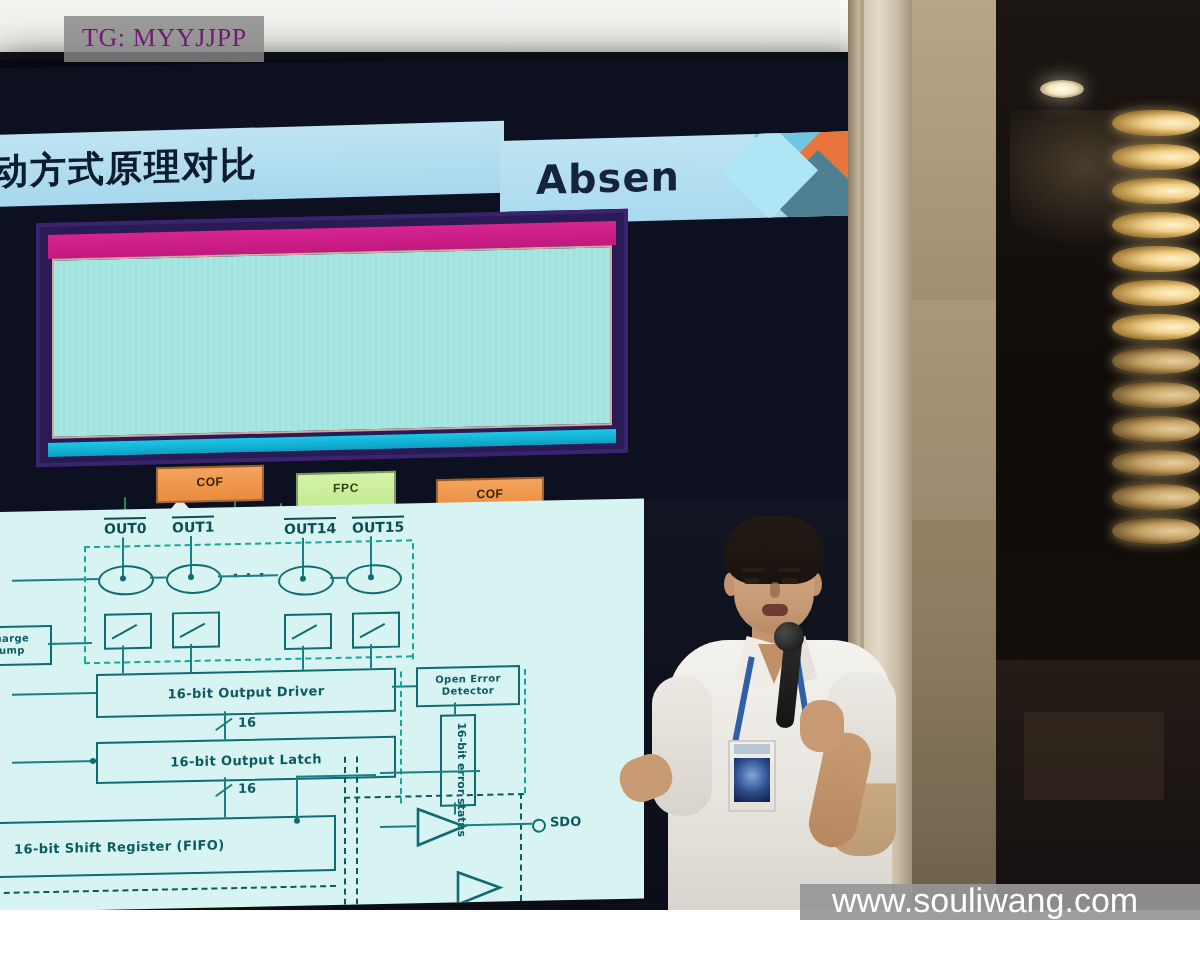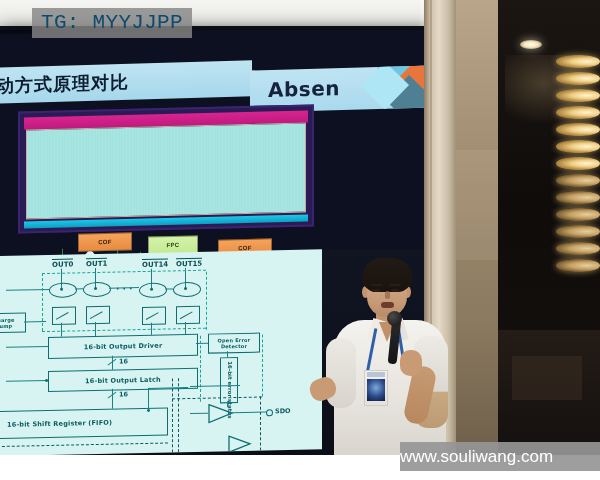--- a/index.html
+++ b/index.html
@@ -197,28 +197,28 @@
   .sp-badge{position:absolute;left:40px;top:112px;width:22px;height:34px;
           background:linear-gradient(180deg,#f2f0ec 0%,#e4e1db 100%);
           border:1px solid #cfccc6;}
   .sp-badge-img{position:absolute;left:2px;top:8px;width:18px;height:22px;
           background:radial-gradient(circle at 50% 40%,#7fa8d8 0%,#2a4a8c 55%,#101c3a 100%);}
   .sp-badge-top{position:absolute;left:2px;top:1px;width:18px;height:5px;
           background:#b9c4d4;}
 
   
   .wm-tl{position:absolute;left:32px;top:8px;padding:3px 9px 4px 9px;
-         background:rgba(134,134,134,.82);color:#0c4a6e;font-size:21px;
-         letter-spacing:.3px;font-family:Liberation Mono, monospace;}
+         background:rgba(134,134,134,.82);color:#701a75;font-size:13px;
+         letter-spacing:.3px;font-family:Liberation Serif, serif;}
   .wm-cn{position:absolute;right:8px;top:410px;color:#ffffff;font-size:15px;
          font-weight:700;letter-spacing:1px;text-shadow:0 1px 2px rgba(0,0,0,.6);
          font-family:"DejaVu Sans",sans-serif;}
-  .wm-url{position:absolute;left:400px;top:442px;width:200px;height:29px;
+  .wm-url{position:absolute;left:400px;top:442px;width:200px;height:18px;
           background:rgba(150,150,150,.92);color:#ffffff;font-size:17px;
-          display:flex;align-items:center;padding-left:0;box-sizing:border-box;
+          display:flex;align-items:center;padding-left:16px;box-sizing:border-box;
           font-family:"Liberation Sans",sans-serif;}
   .bottomwhite{position:absolute;left:0;top:455px;width:600px;height:25px;background:#ffffff;}
 </style>
 </head>
 <body>
 
 <div id="stage">
 
   <div class="scene">
 

